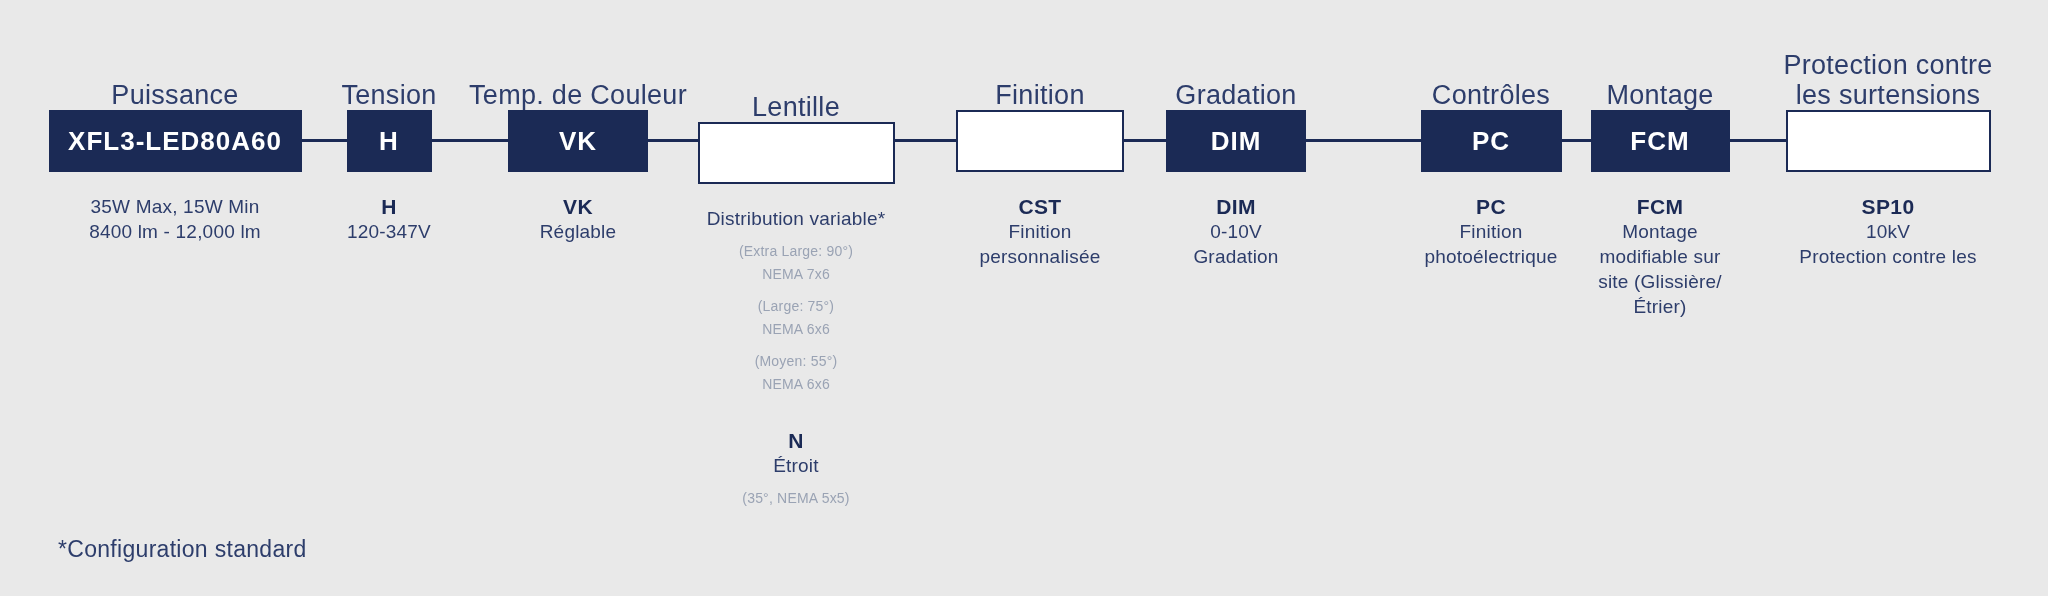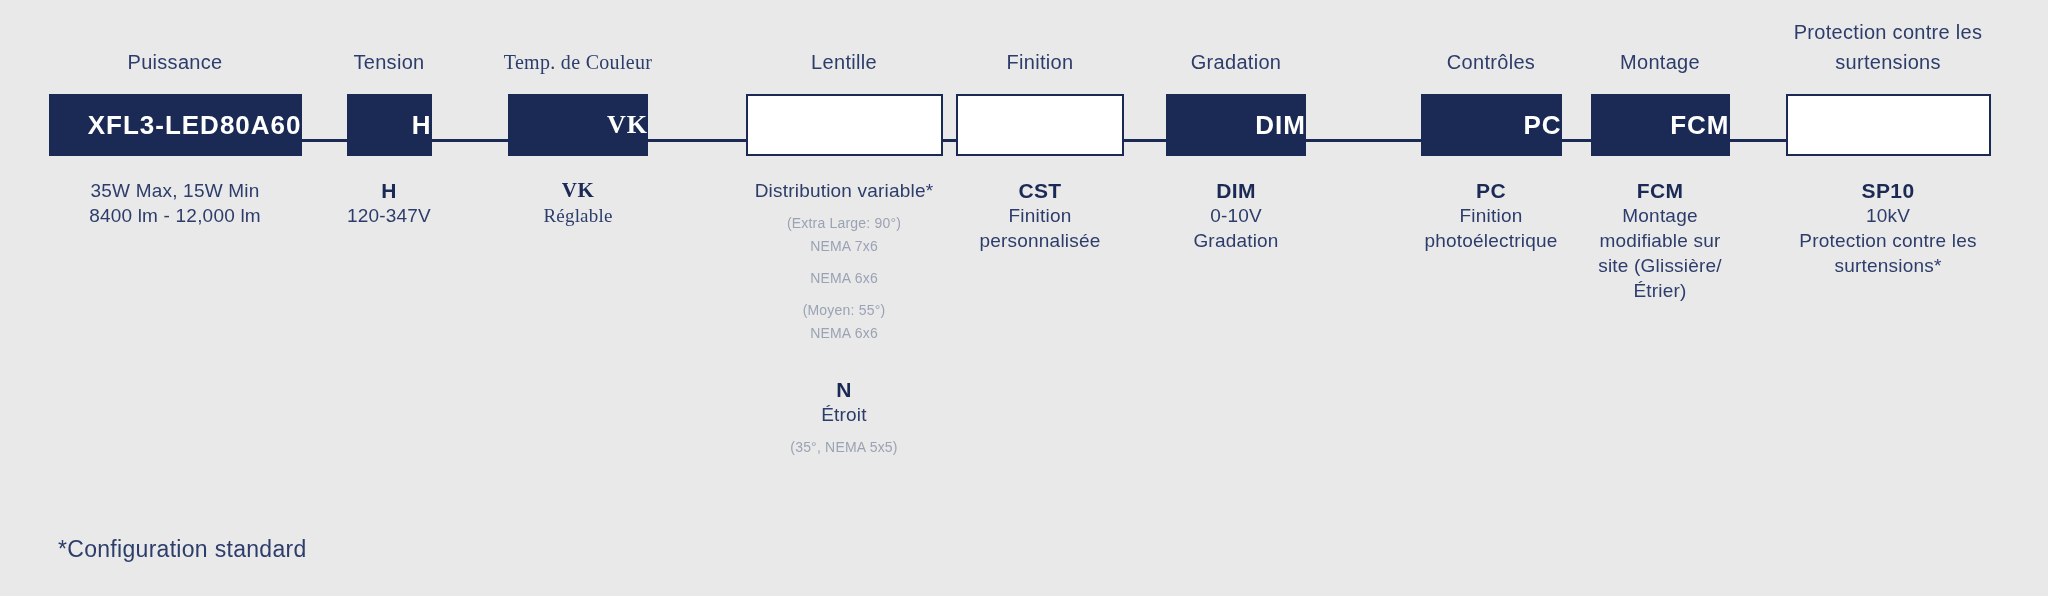--- a/index.html
+++ b/index.html
@@ -27,38 +27,37 @@
     background: var(--navy);
     z-index: 0;
   }
   .col {
     position: absolute;
     top: 0;
     text-align: center;
     z-index: 1;
   }
   .col-header {
-    height: 94px;
+    height: 110px;
     display: flex;
     align-items: flex-end;
     justify-content: center;
-    padding-bottom: 17px;
-    font-size: 20px;
+    font-size: 27px;
     line-height: 30px;
     color: var(--text);
     letter-spacing: 0.3px;
   }
   .box {
     height: 62px;
     margin: 0 auto;
     display: flex;
     align-items: center;
     justify-content: center;
   }
-  .box.filled { background: var(--navy); justify-content: flex-end; }
+  .box.filled { background: var(--navy); }
   .box.empty  { background: #ffffff; border: 2px solid var(--navy); }
   .box-label {
     color: #ffffff;
     font-weight: 700;
     font-size: 26px;
     letter-spacing: 1px;
   }
   .details { margin-top: 22px; }
   .option + .option { margin-top: 32px; }
   .code {
@@ -112,43 +111,44 @@
         <div class="box filled" style="width: 85px;">
           <span class="box-label">H</span>
         </div>
         <div class="details">
           <div class="option">
             <div class="code">H</div>
             <div class="desc">120-347V</div>
           </div>
         </div>
       </div>
-      <div class="col" style="left: 468px; width: 220px; font-family: Liberation Serif, serif;">
+      <div class="col" style="left: 468px; width: 220px;">
         <div class="col-header">Temp. de Couleur</div>
         <div class="box filled" style="width: 140px;">
           <span class="box-label">VK</span>
         </div>
         <div class="details">
           <div class="option">
             <div class="code">VK</div>
             <div class="desc">Réglable</div>
           </div>
         </div>
       </div>
-      <div class="col" style="left: 724px; width: 240px;">
+      <div class="col" style="left: 676px; width: 240px; margin-top: 12px;">
         <div class="col-header">Lentille</div>
         <div class="box empty" style="width: 197px;"></div>
         <div class="details">
           <div class="option">
             <div class="desc">Distribution variable*</div>
             <div class="note-group">
               <div class="note">(Extra Large: 90°)</div>
               <div class="note">NEMA 7x6</div>
             </div>
             <div class="note-group">
+              <div class="note">(Large: 75°)</div>
               <div class="note">NEMA 6x6</div>
             </div>
             <div class="note-group">
               <div class="note">(Moyen: 55°)</div>
               <div class="note">NEMA 6x6</div>
             </div>
           </div>
           <div class="option">
             <div class="code">N</div>
             <div class="desc">Étroit</div>
@@ -211,19 +211,18 @@
         </div>
       </div>
       <div class="col" style="left: 1763px; width: 250px;">
         <div class="col-header">Protection contre les surtensions</div>
         <div class="box empty" style="width: 205px;"></div>
         <div class="details">
           <div class="option">
             <div class="code">SP10</div>
             <div class="desc">10kV</div>
             <div class="desc">Protection contre les</div>
-            <div class="desc">surtensions*</div>
           </div>
         </div>
       </div>
     </div>
   <div class="footnote">*Configuration standard</div>
 </div>
 
 </body></html>

